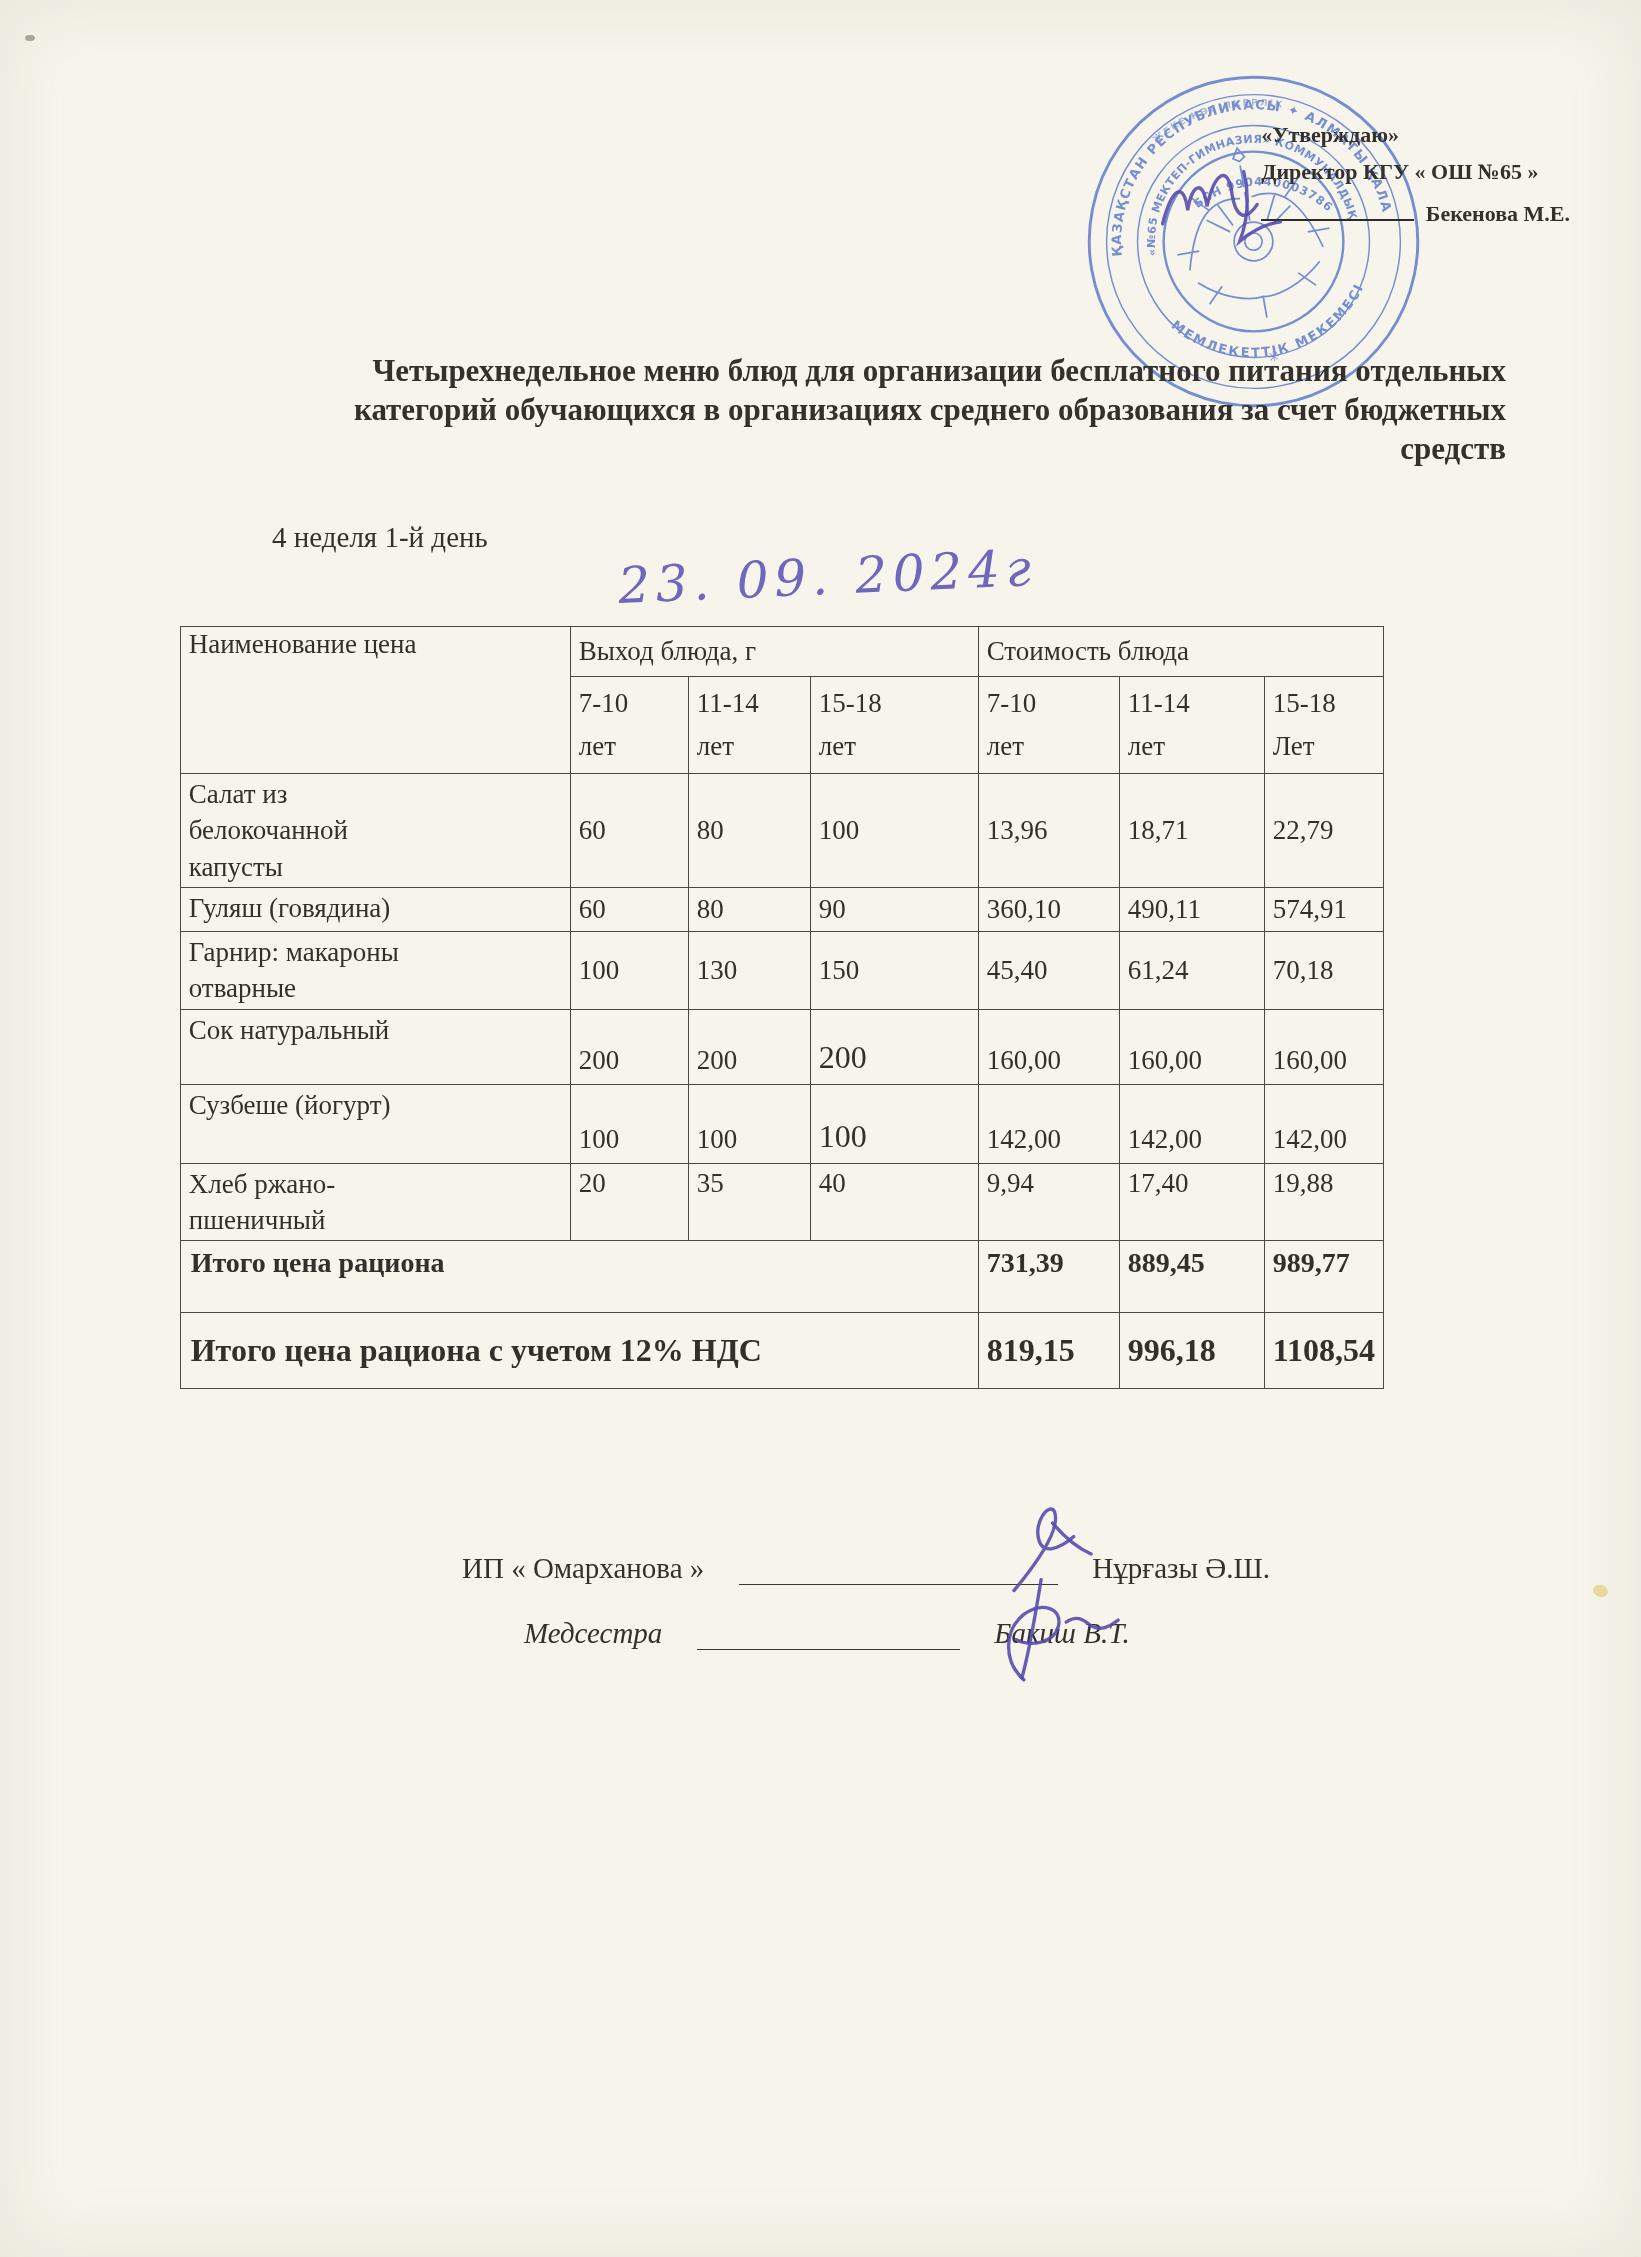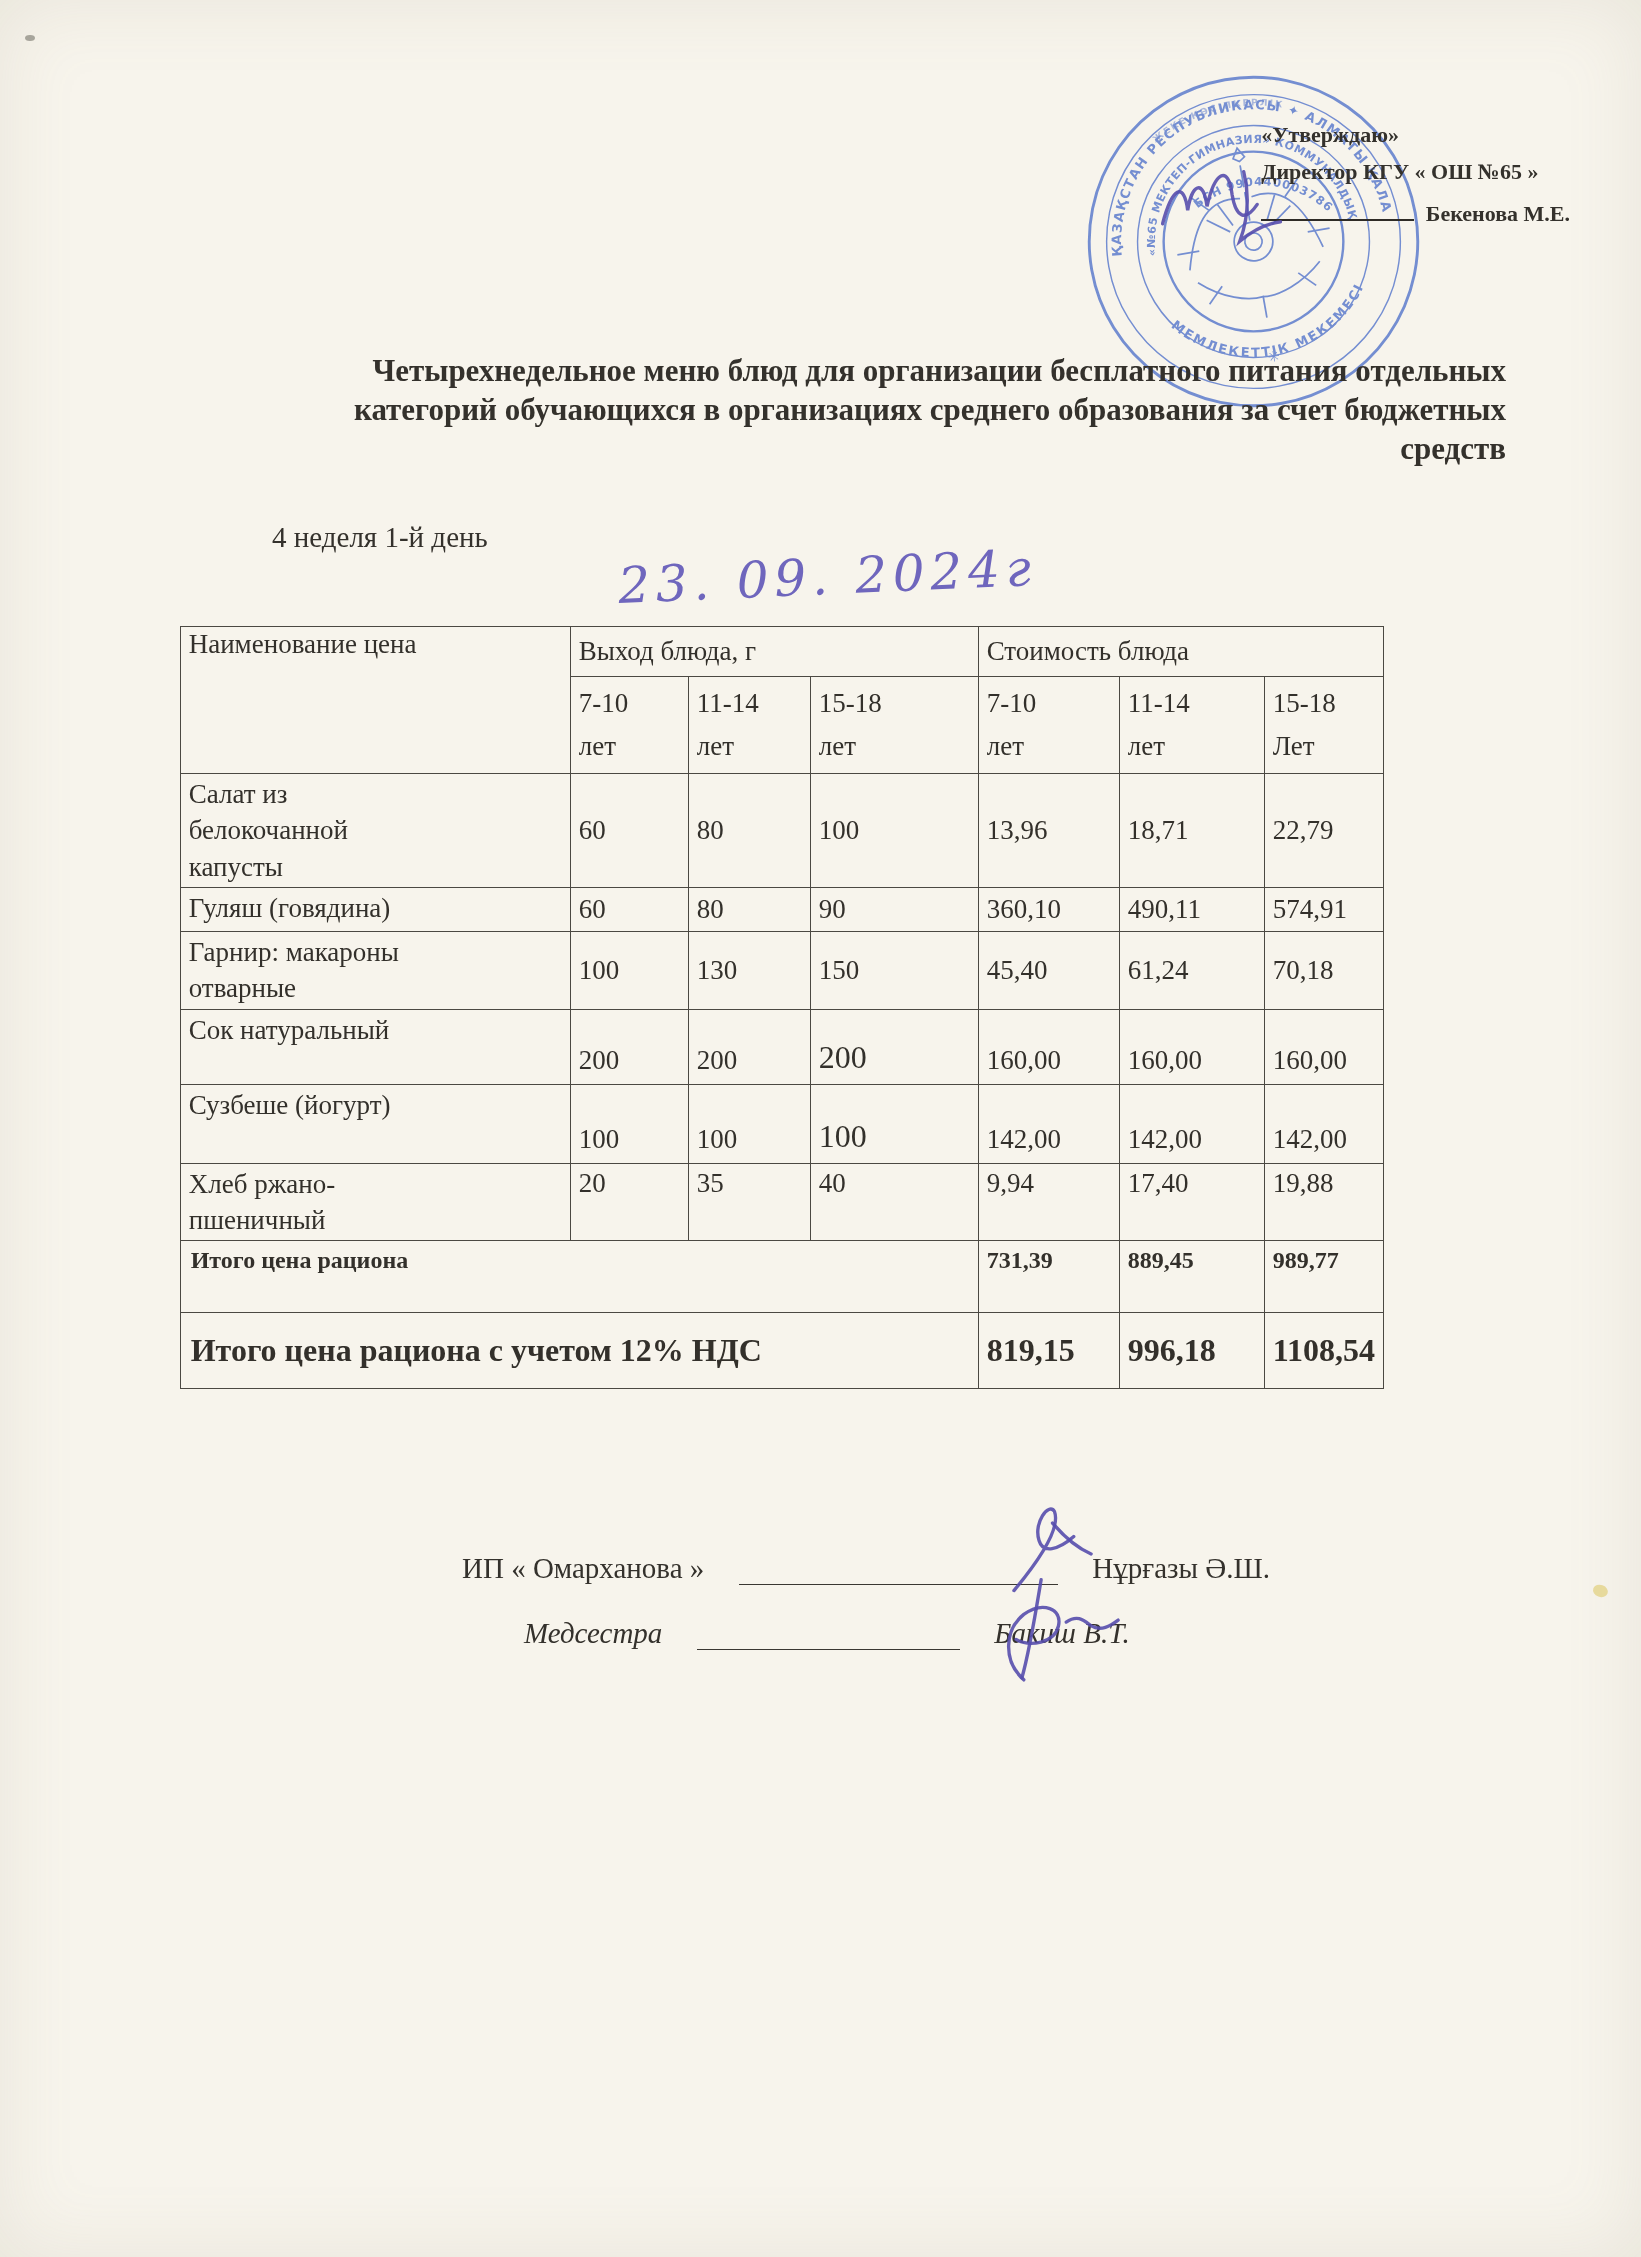--- a/index.html
+++ b/index.html
@@ -33,21 +33,21 @@
   th.namehdr{font-weight:bold;vertical-align:top;padding-top:7.7px;}
   th.age{font-weight:bold;text-align:center;vertical-align:middle;
          white-space:pre-line;line-height:1.6;}
   td.nm{vertical-align:top;padding-top:3.9px;white-space:pre-line;line-height:1.35;}
   td.w{text-align:center;}
   td.c{padding-left:13.5px;}
   tr.va-mid td.w,tr.va-mid td.c{vertical-align:middle;}
   tr.va-bot td.w,tr.va-bot td.c{vertical-align:bottom;padding-bottom:7.7px;}
   tr.va-top td.w,tr.va-top td.c{vertical-align:top;padding-top:3.9px;}
   td.wbig{font-size:32px;padding-bottom:11.6px;}
-  tr.total td{font-weight:bold;vertical-align:top;padding-top:5.8px;font-size:24px;}
+  tr.total td{font-weight:bold;vertical-align:top;padding-top:5.8px;font-size:28px;}
   tr.total td.lbl{padding-left:9.7px;}
   tr.vat td{font-weight:bold;vertical-align:middle;font-size:32px;}
   tr.vat td.lbl{padding-left:9.7px;}
   
   .sig-row{position:absolute;display:flex;align-items:flex-end;font-size:29px;white-space:nowrap;gap:21px;}
   .sig-row .blank{display:inline-block;height:33px;border-bottom:1.9px solid #3a3732;margin:0 13.5px;}
   .sig-row1{left:462px;top:1551px;}
   .sig-row1 .blank{width:319px;}
   .sig-row2{left:524px;top:1616px;font-style:italic;}
   .sig-row2 .blank{width:263px;}

